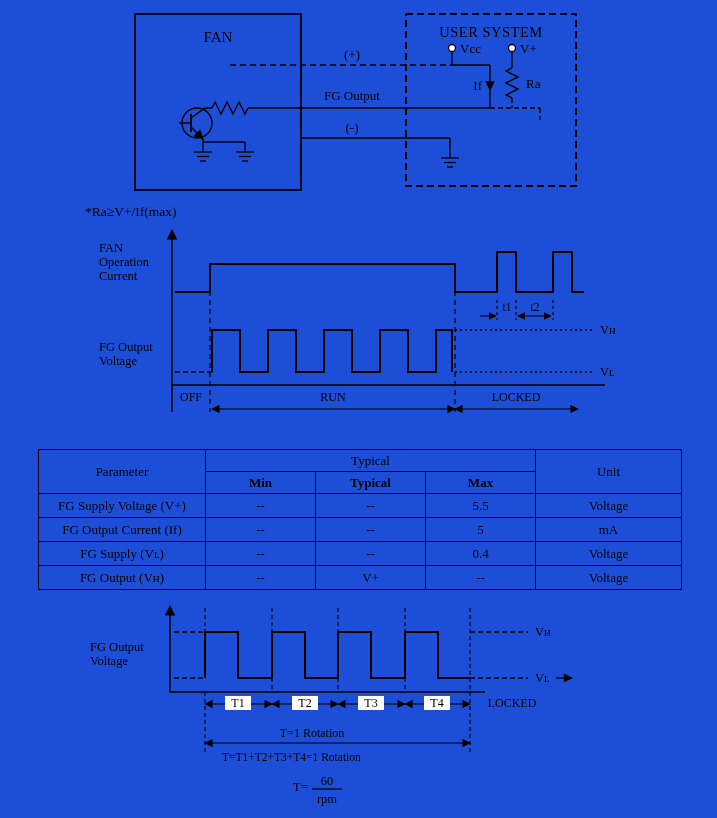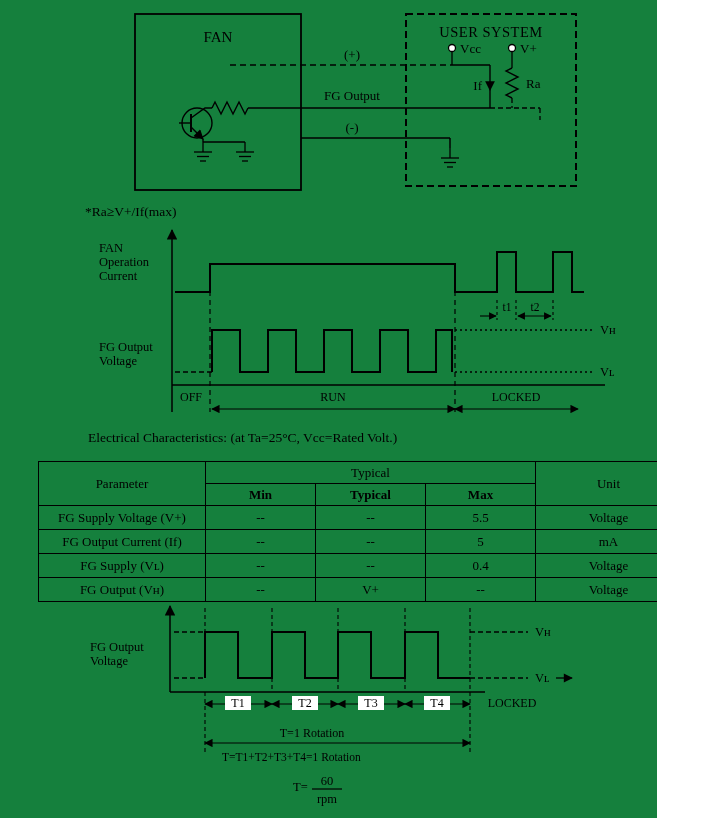--- a/index.html
+++ b/index.html
@@ -2,21 +2,21 @@
 <html><head>
 <meta charset="utf-8">
 <style>
   * { margin:0; padding:0; box-sizing:border-box; }
   html,body { background:#ffffff; }
   body {
     width:717px; height:818px;
     font-family:"Liberation Serif","DejaVu Serif",serif;
     color:#000;
   }
-  .page { position:relative; width:657px; height:818px; background:#15803d; overflow:hidden;padding-left:47px; }
+  .page { position:relative; width:717px; height:818px; background:#1d4ed8; overflow:hidden;padding-left:47px; }
   .abs { position:absolute; }
   svg { display:block; }
   svg text { font-family:"Liberation Serif","DejaVu Serif",serif; fill:#000; }
   .tbl-title { font-size:13.5px; white-space:nowrap; }
   table.ec { border-collapse:collapse; table-layout:fixed; width:643px; }
   table.ec td {
     border:1px solid #000; text-align:center; vertical-align:middle;
     font-size:13px; padding:0; overflow:hidden; white-space:nowrap;
   }
   table.ec tr.hdr1 td { height:22px; }
@@ -153,23 +153,22 @@
 
     <text x="191" y="181" font-size="12" text-anchor="middle">OFF</text>
     <text x="333" y="181" font-size="12" text-anchor="middle">RUN</text>
     <text x="516" y="181" font-size="12" text-anchor="middle">LOCKED</text>
     <g stroke="#000" stroke-width="1.2">
       <line x1="212" y1="189" x2="455" y2="189" marker-start="url(#ar1)" marker-end="url(#ar1)"></line>
       <line x1="455" y1="189" x2="578" y2="189" marker-start="url(#ar1)" marker-end="url(#ar1)"></line>
     </g>
   </svg>
 
-  <div class="abs tbl-title" style="left:88px; top:430px">Electrical Characteristics: (at Ta=25°C, Vcc=Rated Volt.)</div>
-
-  <table class="ec abs" style="left:38px; top:461px">
+
+  <table class="ec abs" style="left:38px; top:449px">
     <colgroup>
       <col style="width:167px">
         <col style="width:110px">
         <col style="width:110px">
         <col style="width:110px">
         <col style="width:146px">
     </colgroup>
     <tbody>
       <tr class="hdr1">
         <td rowspan="2">Parameter</td>

